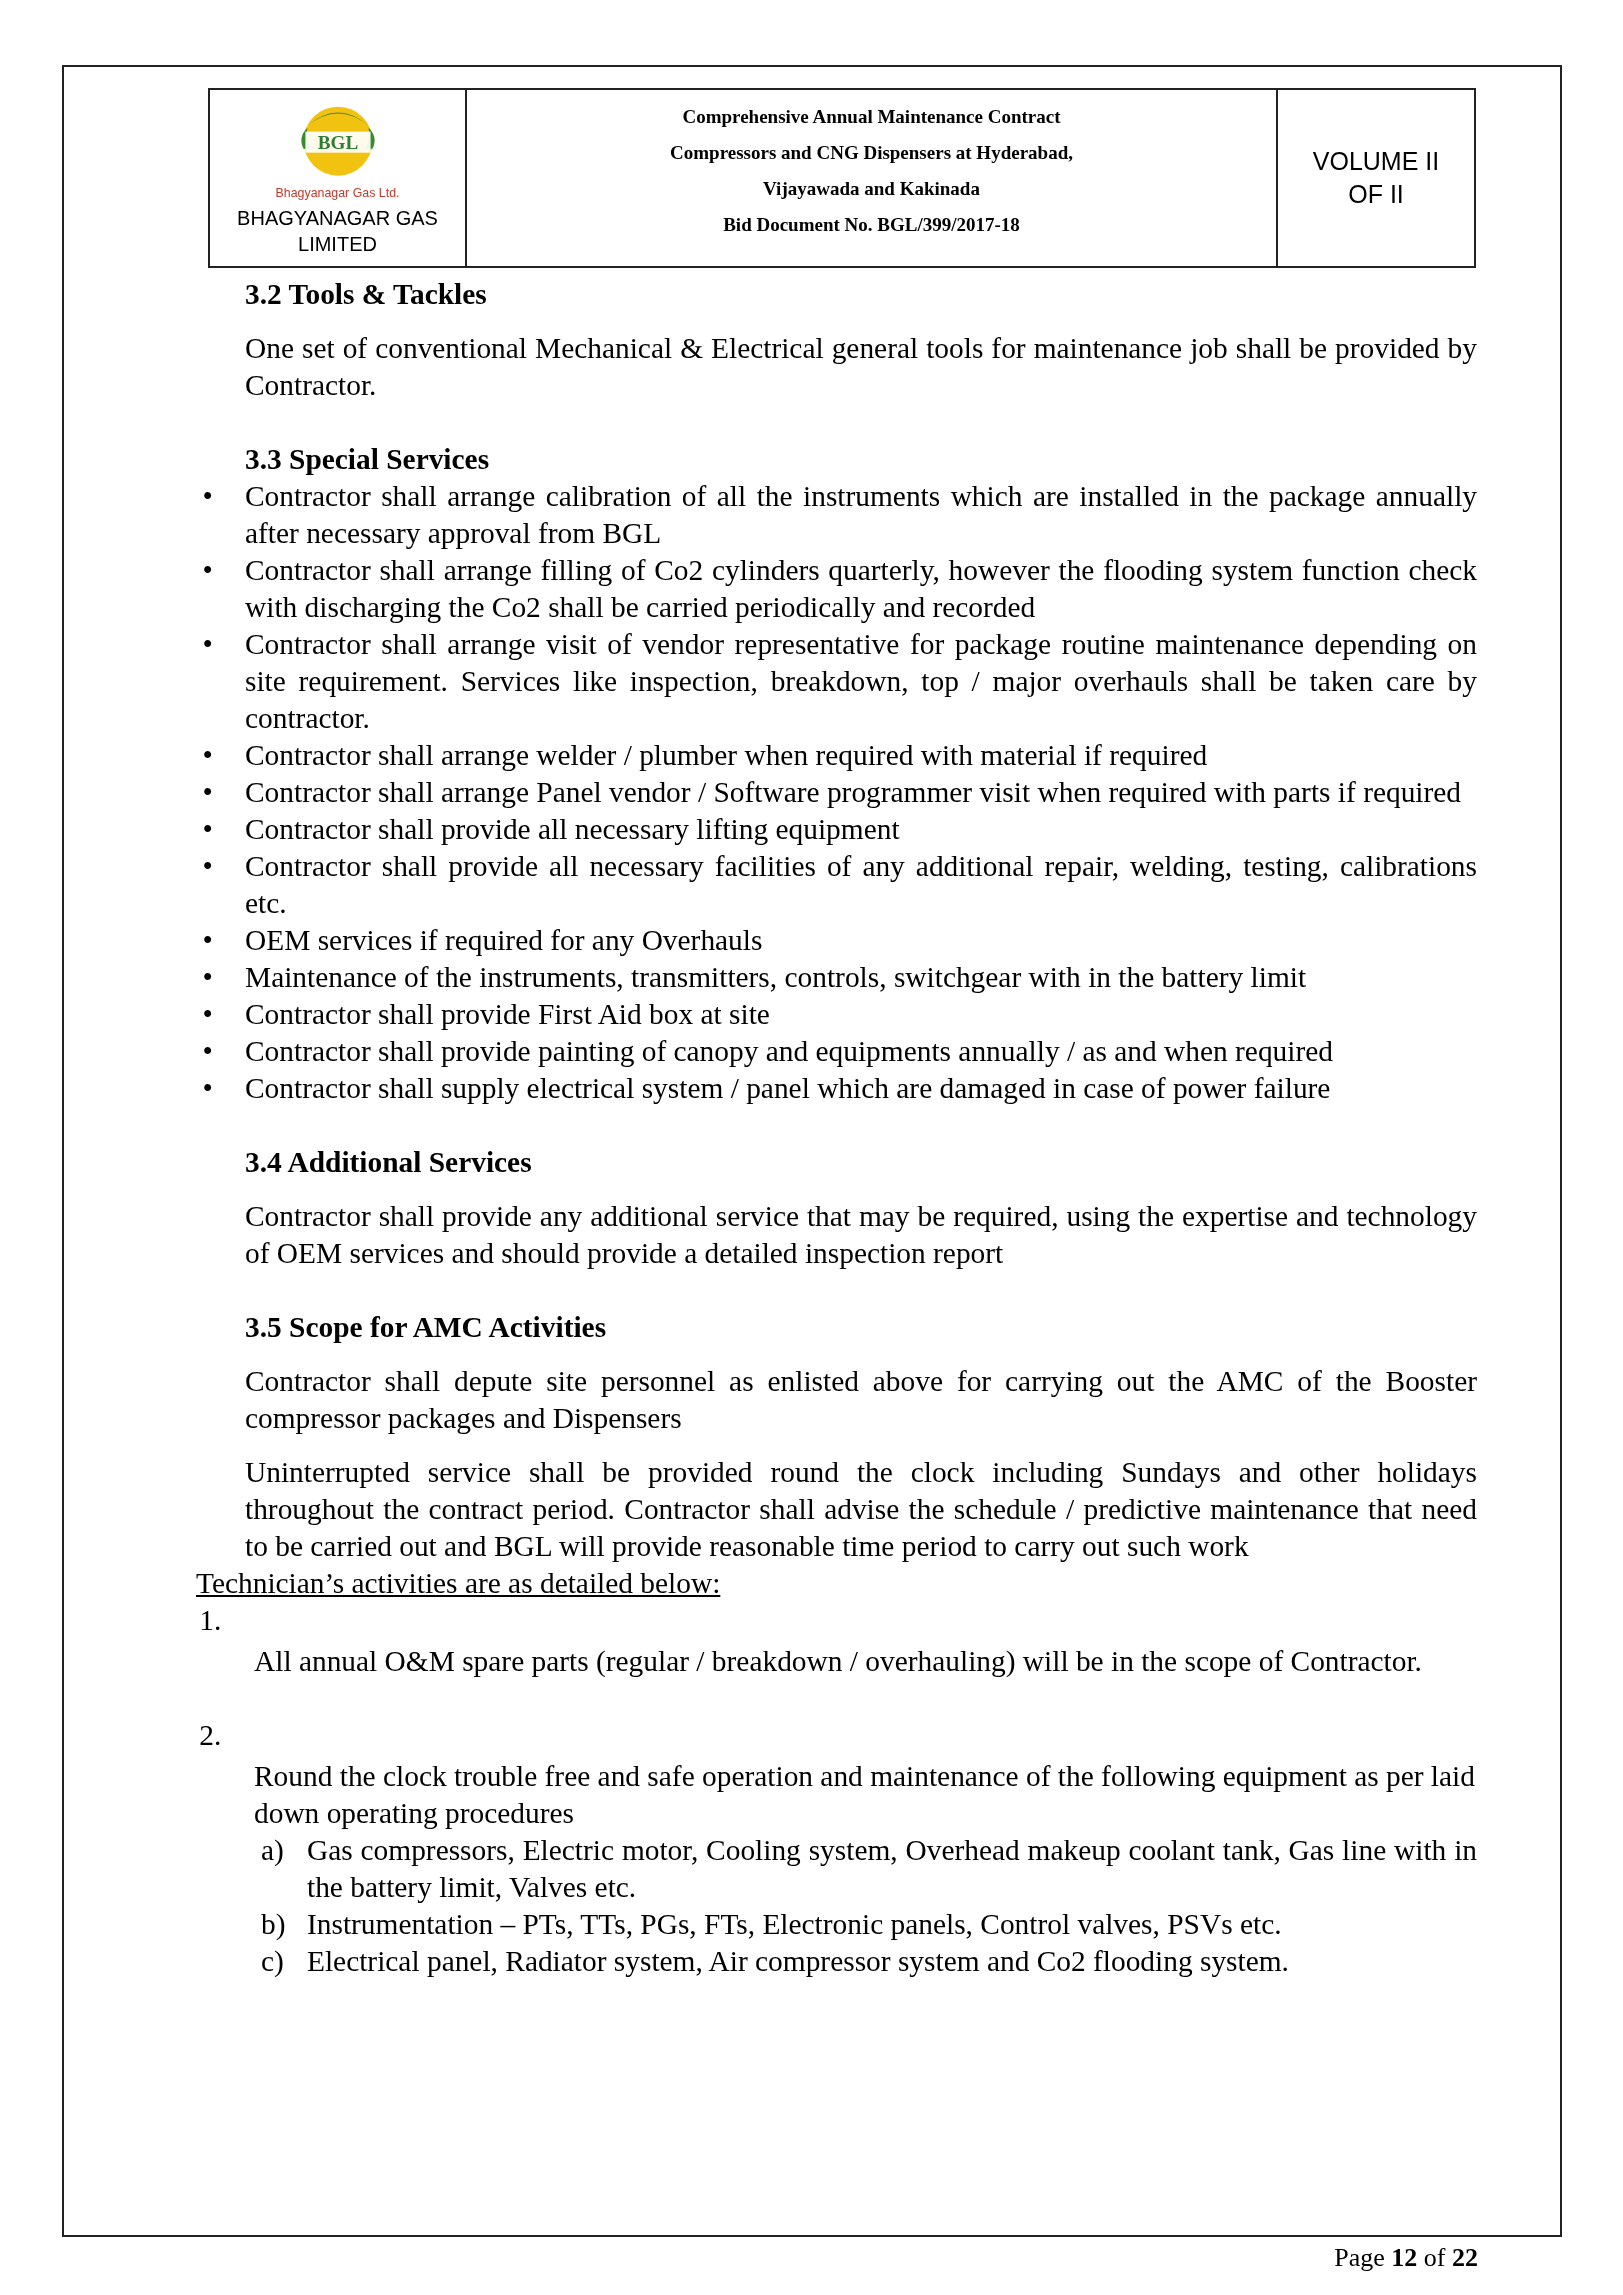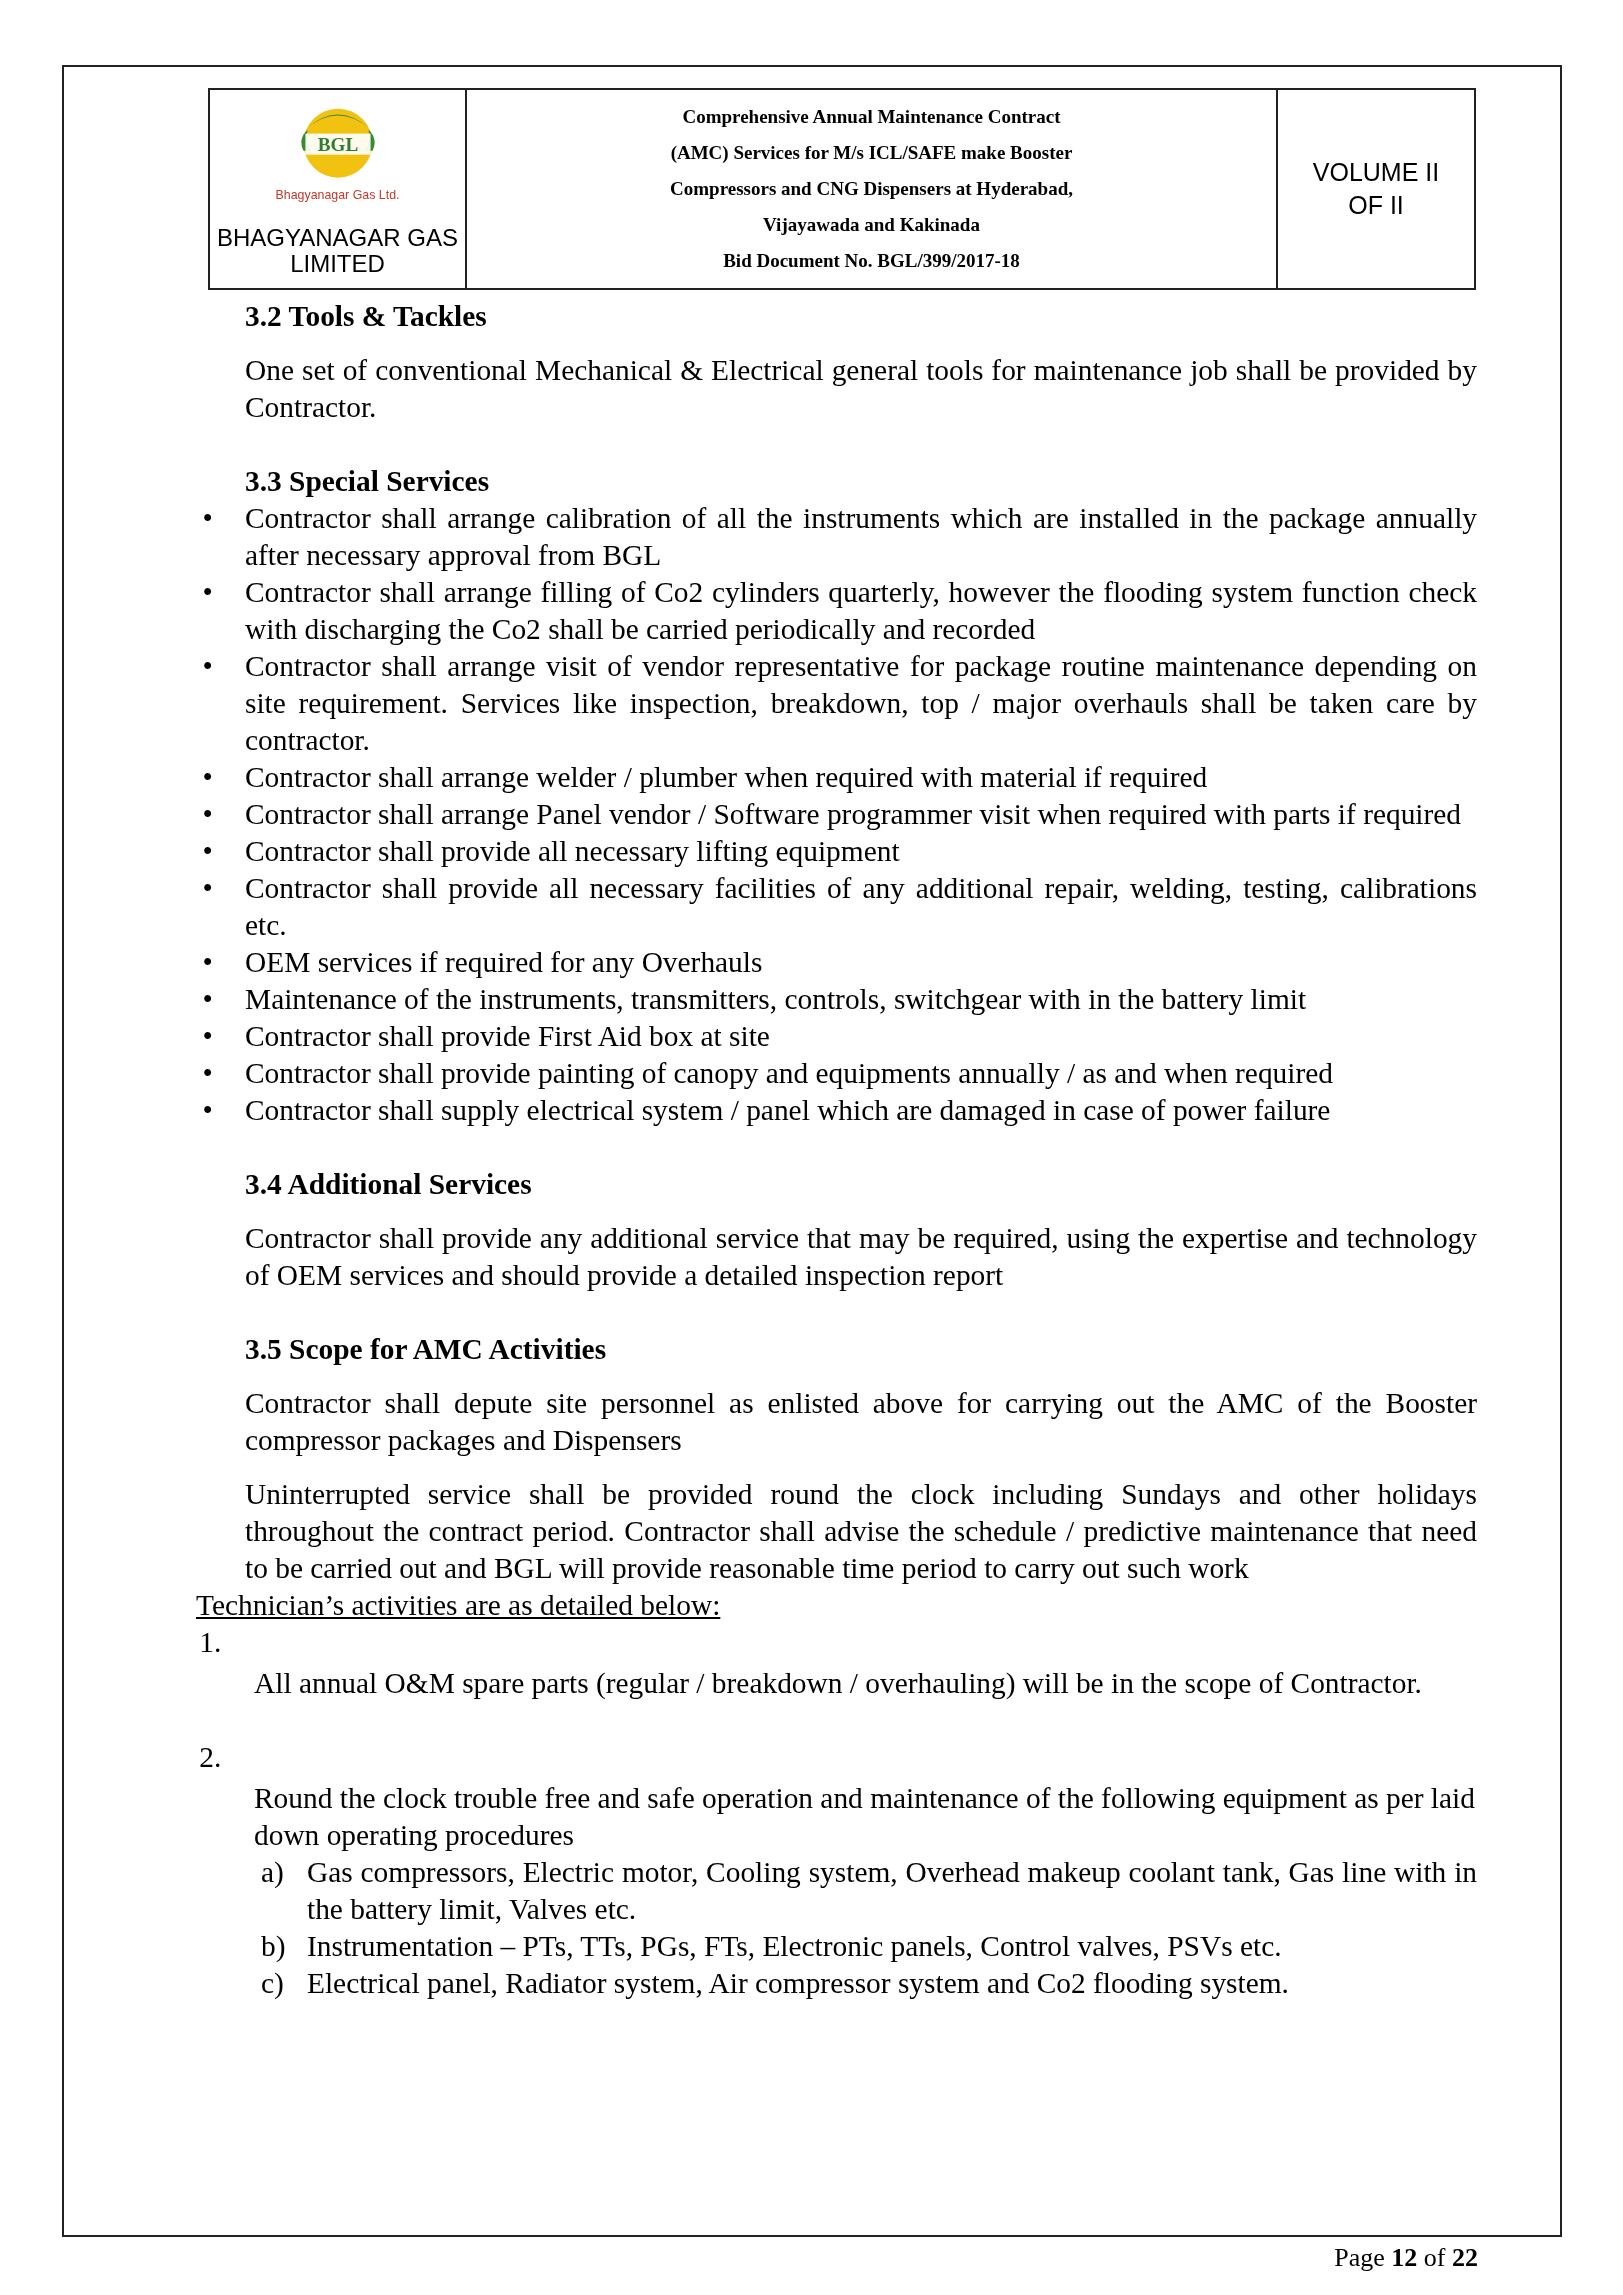--- a/index.html
+++ b/index.html
@@ -37,24 +37,24 @@
   }
   .logo-graphic { width: 98px; height: 92px; }
   .logo-tagline {
     font-family: "Liberation Sans", sans-serif;
     font-size: 12.4px;
     color: #c0392b;
     margin-top: -5.2px;
   }
   .org-name {
     font-family: "Liberation Sans", sans-serif;
-    font-size: 24px;
+    font-size: 20px;
     line-height: 26px;
     text-align: center;
-    margin-top: 23px;
+    margin-top: 5px;
     color: #000;
   }
   .title-cell {
     flex: 1;
     border-right: 2px solid #222;
     text-align: center;
     padding: 9.2px 15.7px;
     font-weight: bold;
     font-size: 19px;
     line-height: 36px;
@@ -127,21 +127,20 @@
       </svg>
       <div class="logo-tagline">Bhagyanagar Gas Ltd.</div>
       <div class="org-name">
         <div>BHAGYANAGAR GAS</div>
         <div>LIMITED</div>
       </div>
     </div>
 
     <div class="title-cell">
       <div>Comprehensive Annual Maintenance Contract</div>
-      <div>(AMC) Services for M/s ICL/SAFE make Booster</div>
       <div>Compressors and CNG Dispensers at Hyderabad,</div>
       <div>Vijayawada and Kakinada</div>
       <div>Bid Document No. BGL/399/2017-18</div>
     </div>
 
     <div class="volume-cell">
       <div>VOLUME II</div>
       <div>OF II</div>
     </div>
 

